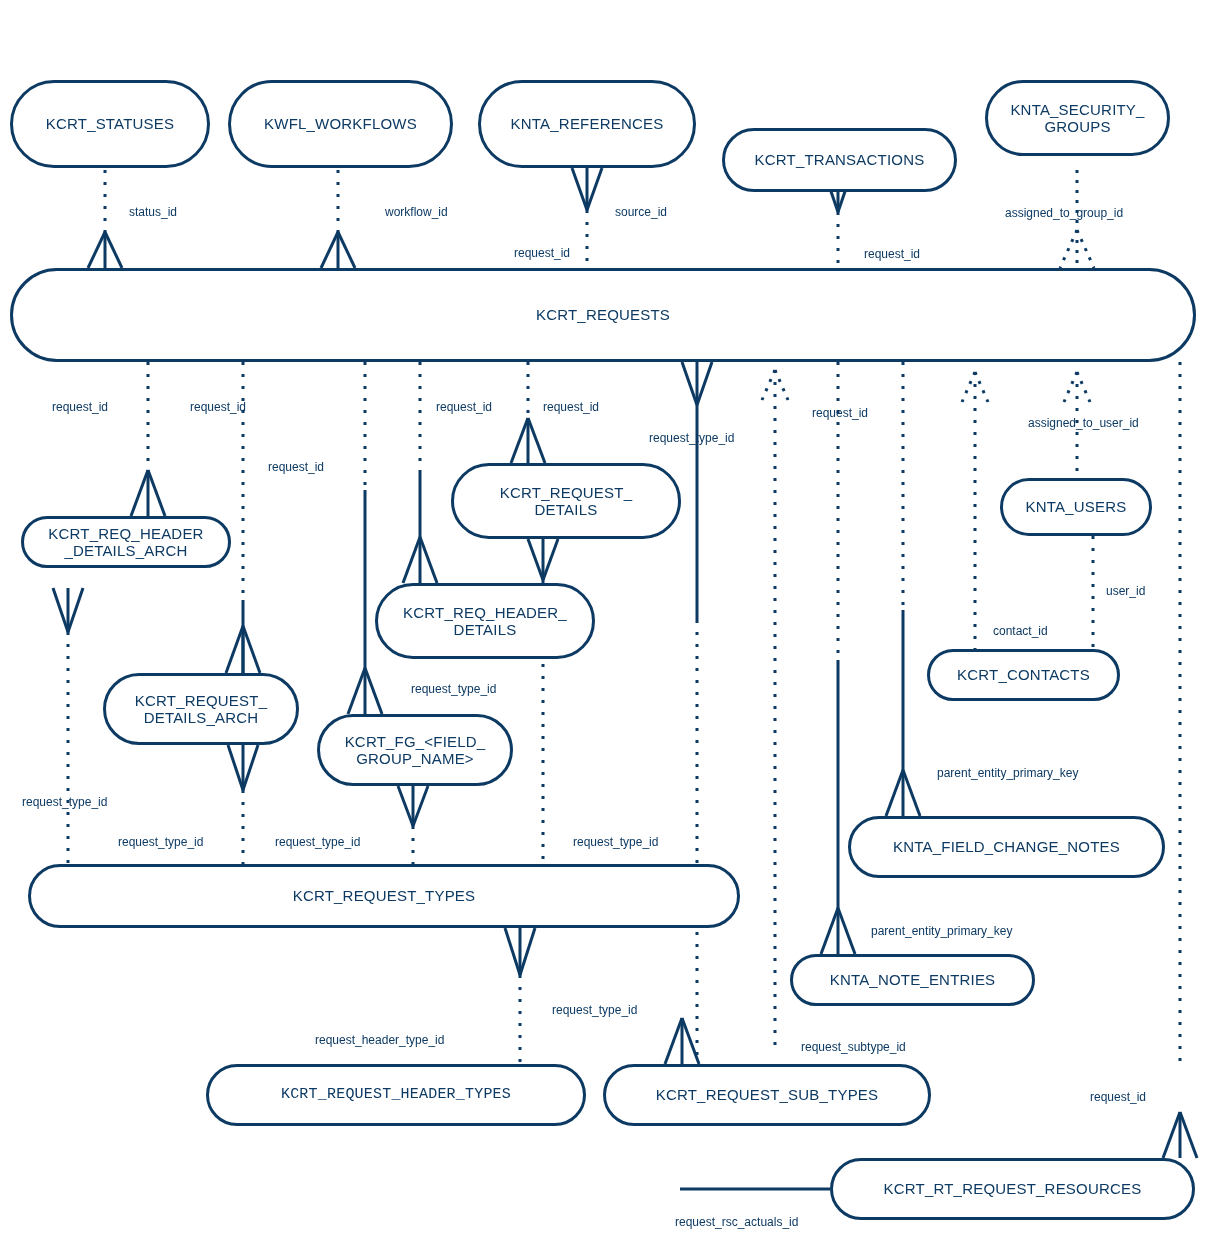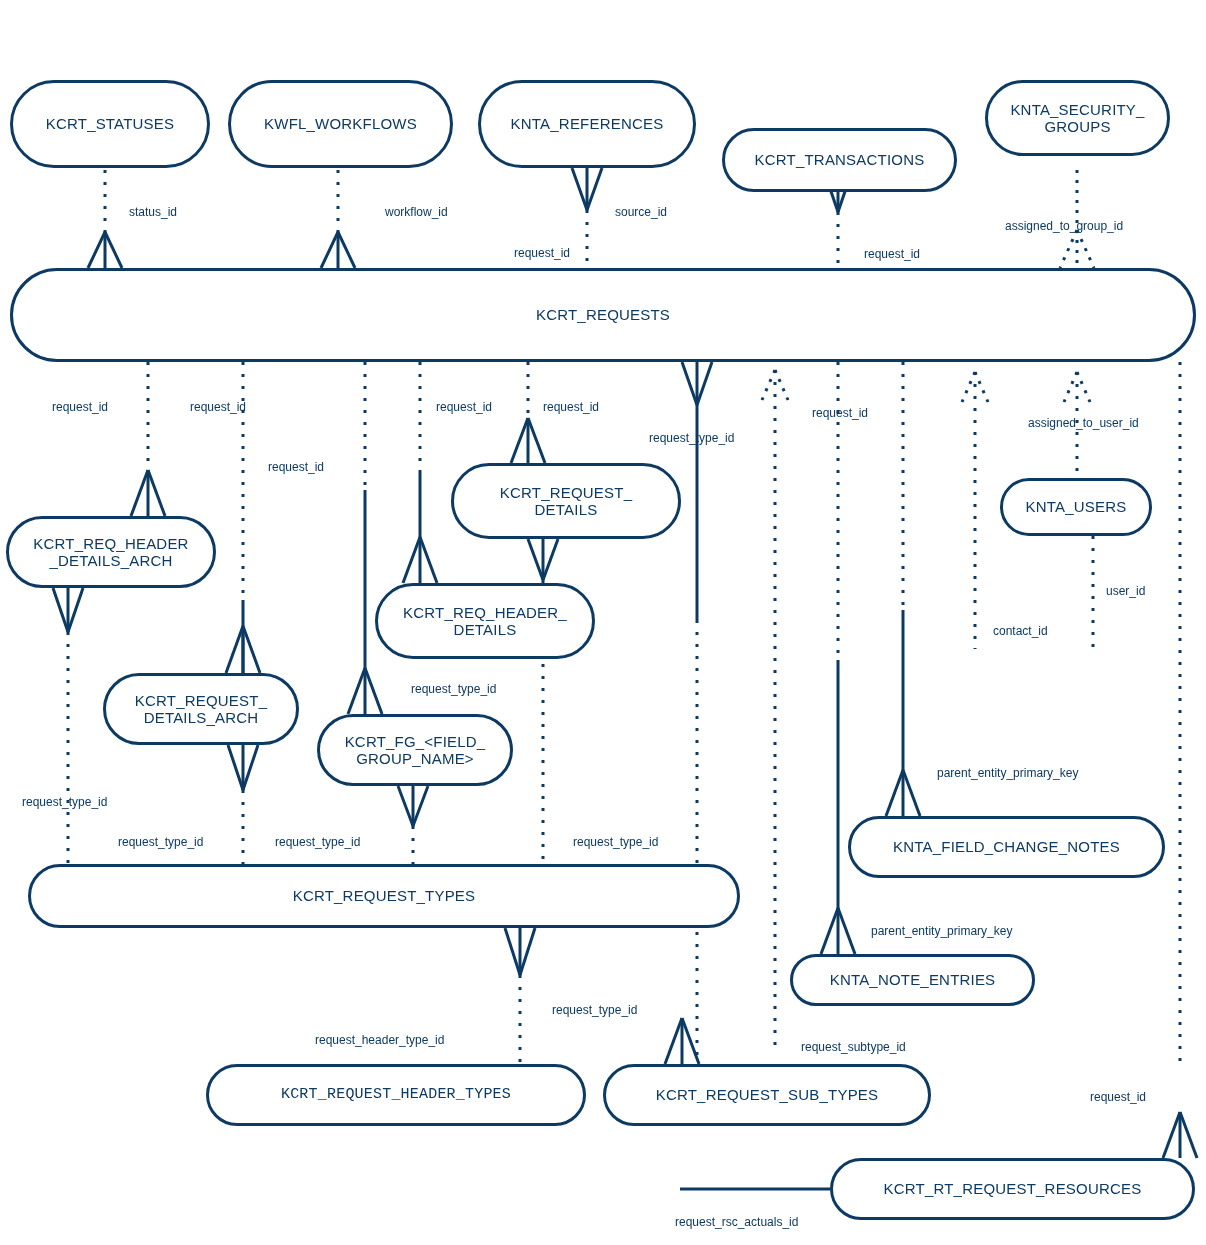--- a/index.html
+++ b/index.html
@@ -223,39 +223,40 @@
   <div class="ent" style="left:478px;top:80px;width:218px;height:88px;">KNTA_REFERENCES</div>
   <div class="ent" style="left:722px;top:80px;width:235px;height:64px;margin-top:48px;">KCRT_TRANSACTIONS</div>
   <div class="ent" style="left:985px;top:80px;width:185px;height:76px;">KNTA_SECURITY_
 GROUPS</div>
 
   <div class="ent" style="left:10px;top:268px;width:1186px;height:94px;border-radius:52px;">KCRT_REQUESTS</div>
 
   <div class="ent" style="left:451px;top:463px;width:230px;height:76px;">KCRT_REQUEST_
 DETAILS</div>
   <div class="ent" style="left:1000px;top:478px;width:152px;height:58px;">KNTA_USERS</div>
-  <div class="ent" style="left:6px;top:516px;width:210px;height:72px;">KCRT_REQ_HEADER
+  <div class="ent" style="left:21px;top:516px;width:210px;height:52px;">KCRT_REQ_HEADER
 _DETAILS_ARCH</div>
   <div class="ent" style="left:375px;top:583px;width:220px;height:76px;">KCRT_REQ_HEADER_
 DETAILS</div>
+  <div class="ent" style="left:927px;top:649px;width:193px;height:52px;">KCRT_CONTACTS</div>
   <div class="ent" style="left:103px;top:673px;width:196px;height:72px;">KCRT_REQUEST_
 DETAILS_ARCH</div>
   <div class="ent" style="left:317px;top:714px;width:196px;height:72px;">KCRT_FG_&lt;FIELD_
 GROUP_NAME&gt;</div>
   <div class="ent" style="left:848px;top:816px;width:317px;height:62px;">KNTA_FIELD_CHANGE_NOTES</div>
   <div class="ent" style="left:28px;top:864px;width:712px;height:64px;border-radius:36px;">KCRT_REQUEST_TYPES</div>
   <div class="ent" style="left:790px;top:954px;width:245px;height:52px;">KNTA_NOTE_ENTRIES</div>
   <div class="ent" style="left:206px;top:1064px;width:380px;height:62px;font-family:Liberation Mono, monospace;">KCRT_REQUEST_HEADER_TYPES</div>
   <div class="ent" style="left:603px;top:1064px;width:328px;height:62px;text-align:right;">KCRT_REQUEST_SUB_TYPES</div>
   <div class="ent" style="left:830px;top:1158px;width:365px;height:62px;">KCRT_RT_REQUEST_RESOURCES</div>
 
   <div class="lbl" style="left:129px;top:205px;">status_id</div>
   <div class="lbl" style="left:385px;top:205px;">workflow_id</div>
   <div class="lbl" style="left:615px;top:205px;">source_id</div>
-  <div class="lbl" style="left:1005px;top:219px;">assigned_to_group_id</div>
+  <div class="lbl" style="left:1005px;top:206px;">assigned_to_group_id</div>
   <div class="lbl" style="left:514px;top:246px;">request_id</div>
   <div class="lbl" style="left:864px;top:247px;">request_id</div>
 
   <div class="lbl" style="left:52px;top:400px;">request_id</div>
   <div class="lbl" style="left:190px;top:400px;">request_id</div>
   <div class="lbl" style="left:436px;top:400px;">request_id</div>
   <div class="lbl" style="left:543px;top:400px;">request_id</div>
   <div class="lbl" style="left:812px;top:406px;">request_id</div>
   <div class="lbl" style="left:1028px;top:416px;">assigned_to_user_id</div>
   <div class="lbl" style="left:649px;top:431px;">request_type_id</div>

